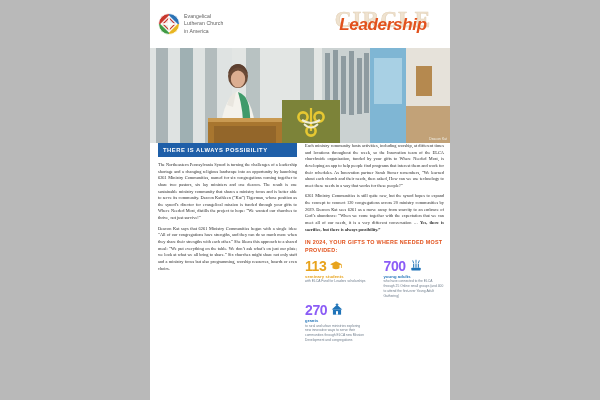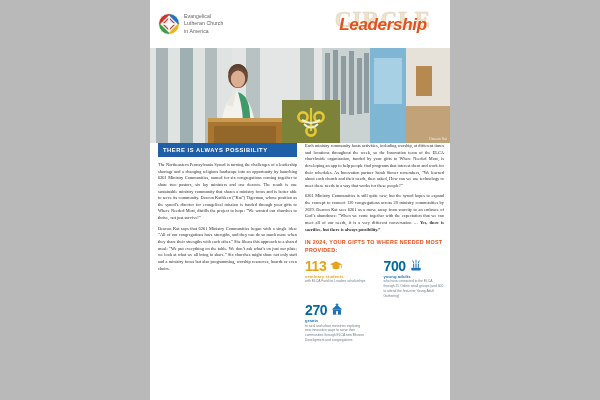--- a/index.html
+++ b/index.html
@@ -116,21 +116,21 @@
   .stat { }
   .stat-top { display: flex; align-items: flex-start; gap: 2px; }
   .stat-num {
     font-family: "Liberation Sans", sans-serif;
     font-weight: bold;
     font-size: 14px;
     line-height: 1;
     letter-spacing: -.4px;
   }
   .stat-num.gold { color: #e8a31c; }
-  .stat-num.blue { color: #0369a1; }
+  .stat-num.blue { color: #8b5cf6; }
   .stat-icon { width: 16px; height: 14px; flex: 0 0 auto; }
   .stat-label {
     font-family: "Liberation Sans", sans-serif;
     font-weight: bold;
     font-size: 4.2px;
     letter-spacing: .1px;
     margin-top: 1px;
   }
   .stat-label.gold { color: #e8a31c; }
   .stat-label.blue { color: #1f73b8; }

